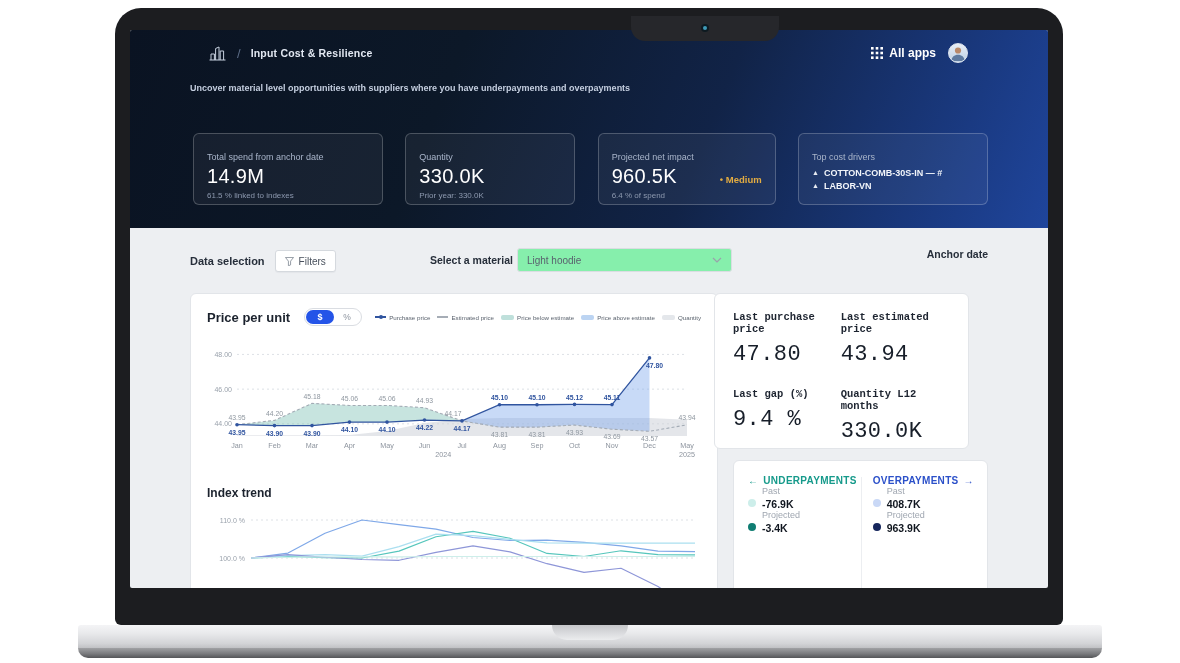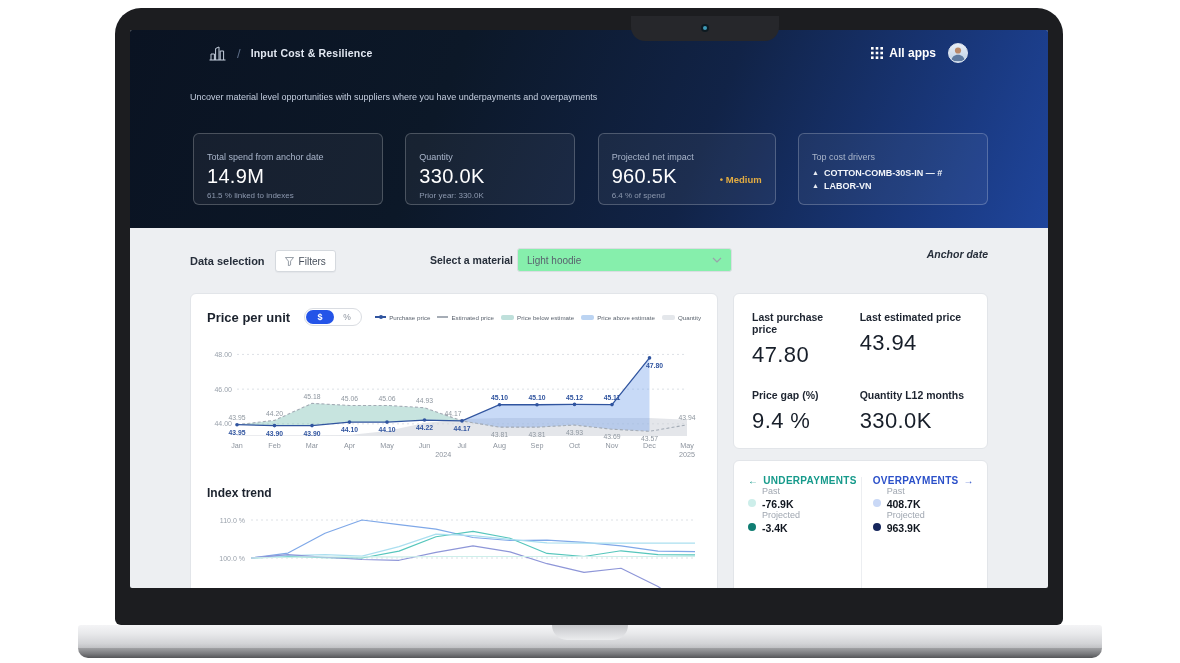--- a/index.html
+++ b/index.html
@@ -36,21 +36,21 @@
   .brand { display:flex; align-items:center; gap:10px; }
   .crumb-sep { color:#5d6d88; font-size:13px; font-weight:300; }
   .crumb-app { color:#e2e8f2; font-size:10.5px; font-weight:600; letter-spacing:.2px; }
   .nav-right { margin-left:auto; display:flex; align-items:center; gap:12px; }
   .all-apps { display:flex; align-items:center; gap:6px; cursor:pointer; }
   .all-apps span.lbl { color:#ffffff; font-size:12px; font-weight:700; }
   .avatar { width:20px; height:20px; border-radius:50%; background:linear-gradient(180deg,#e8eef6 0%,#bcd0e4 100%); overflow:hidden; border:1px solid #dfe6f0; }
 
   .hero { position:absolute; left:60px; top:48px; }
   .hero h1 { color:#ffffff; font-size:15px; font-weight:700; letter-spacing:.2px; }
-  .hero p { color:#c4cedf; font-size:9px; font-weight:400; margin-top:14px; }
+  .hero p { color:#c4cedf; font-size:9px; font-weight:700; margin-top:5px; }
 
   .kpi-row { position:absolute; left:63px; top:103px; width:795px; display:flex; justify-content:space-between; }
   .kpi-card { height:72px; background:rgba(255,255,255,0.05); border:1px solid rgba(255,255,255,0.22);
     border-radius:6px; padding:10px 13px; }
   .kpi-card.w1{width:190px;} .kpi-card.w2{width:170px;} .kpi-card.w3{width:178px;} .kpi-card.w4{width:190px;}
   .kpi-label { color:#a9b5ca; font-size:9px;margin-top:8px; }
   .kpi-value-row { display:flex; align-items:baseline; margin-top:3px; }
   .kpi-value { color:#ffffff; font-size:20px; font-weight:500; letter-spacing:.3px; }
   .kpi-note { color:#8d99af; font-size:8px; margin-top:3px; }
   .risk-badge { margin-left:auto; color:#e3ac42; font-size:9.5px; font-weight:700; }
@@ -63,21 +63,21 @@
   .ctrl-label { font-size:11px; font-weight:700; color:#262e3a; }
   .btn-filters { display:flex; align-items:center; gap:5px; background:#fff; border:1px solid #d5d9de;
     border-radius:3px; height:22px; padding:0 9px; font-size:10px; color:#49515d; font-weight:500; cursor:pointer;
     box-shadow:0 1px 1px rgba(20,30,50,.04); }
   .ctrl-mid { position:absolute; left:300px; top:218px; display:flex; align-items:center; gap:4px; }
   .sel-label { font-size:10.5px; font-weight:700; color:#262e3a; }
   .select-box { width:215px; height:24px; background:#86efac; border:1px solid #dadde2; border-radius:3px;
     display:flex; align-items:center; padding:0 9px; cursor:pointer; }
   .select-box .val { font-size:10px; color:#59616e; }
   .select-box .chev { margin-left:auto; }
-  .ctrl-right { position:absolute; right:60px; top:218px; display:flex; align-items:center; gap:10px;font-style:italic; }
+  .ctrl-right { position:absolute; right:60px; top:218px; display:flex; align-items:center; gap:10px; }
   .date-group { background:#fff; border:1px solid #dadde2; border-radius:4px; height:24px;
     display:flex; align-items:center; padding:2px 3px; gap:3px; }
   .date-a { display:flex; align-items:center; gap:6px; padding:0 6px; font-size:9.5px; color:#3b4450; font-weight:500; }
   .date-b { display:flex; align-items:center; gap:6px; padding:0 6px; height:18px; border:1px solid #e6e9ed;
     border-radius:3px; font-size:9px; color:#c1c7cf; }
 
   
   .card { background:#fff; border:1px solid #e2e5e9; border-radius:6px; }
   .price-card { position:absolute; left:60px; top:263px; width:528px; height:300px; padding:14px 16px; border-radius:6px 6px 0 0; }
   .price-head { display:flex; align-items:center; }
@@ -90,22 +90,22 @@
   .legend { margin-left:auto; display:flex; align-items:center; gap:7px; }
   .li { display:flex; align-items:center; gap:3px; font-size:6.2px; color:#5b636e; white-space:nowrap; }
   .sw-line { width:11px; height:2px; background:#30549f; position:relative; }
   .sw-line::after { content:""; position:absolute; left:4px; top:-1.5px; width:4px; height:4px; background:#30549f; border-radius:50%; }
   .sw-gray { width:11px; height:2px; background:#a6adb6; }
   .sw-teal { width:13px; height:5px; background:#bfe0db; border-radius:2px; }
   .sw-blue { width:13px; height:5px; background:#bcd4f2; border-radius:2px; }
   .sw-qty  { width:13px; height:5px; background:#e4e7eb; border-radius:2px; }
   .index-title { font-size:12px; font-weight:700; color:#1b222d; margin-top:16px; }
 
-  .stats-card { position:absolute; left:603px; top:263px; width:255px; height:156px; padding:17px 18px;
-    display:grid; grid-template-columns:1fr 1.12fr; row-gap:21px; column-gap:10px; }
+  .stats-card { position:absolute; left:584px; top:263px; width:255px; height:156px; padding:17px 18px;
+    display:grid; grid-template-columns:1fr 1.12fr; row-gap:21px; column-gap:10px;font-family:Liberation Mono, monospace; }
   .stat-label { font-size:10.5px; font-weight:700; color:#1d2430; }
   .stat-value { font-size:22px; font-weight:400; color:#171e29; letter-spacing:.4px; margin-top:7px; }
 
   .pay-card { position:absolute; left:603px; top:430px; width:255px; height:133px; padding:14px 14px; border-radius:6px 6px 0 0; }
   .pay-cols { position:relative; display:grid; grid-template-columns:1fr 1fr; height:100%; }
   .pay-div { position:absolute; left:50%; top:2px; bottom:-14px; width:1px; background:#eceef1; }
   .pay-col2 { padding-left:16px; }
   .pay-title { font-size:10px; font-weight:800; letter-spacing:.3px; display:flex; align-items:center; gap:5px; }
   .pay-title.under { color:#169a8b; }
   .pay-title.over { color:#2b50c9; }
@@ -340,21 +340,21 @@
       <div class="card stats-card">
         <div>
           <div class="stat-label">Last purchase price</div>
           <div class="stat-value">47.80</div>
         </div>
         <div>
           <div class="stat-label">Last estimated price</div>
           <div class="stat-value">43.94</div>
         </div>
         <div>
-          <div class="stat-label">Price gap (%)</div>
+          <div class="stat-label">Last gap (%)</div>
           <div class="stat-value">9.4 %</div>
         </div>
         <div>
           <div class="stat-label">Quantity L12 months</div>
           <div class="stat-value">330.0K</div>
         </div>
       </div>
 
       <div class="card pay-card">
         <div class="pay-cols">

